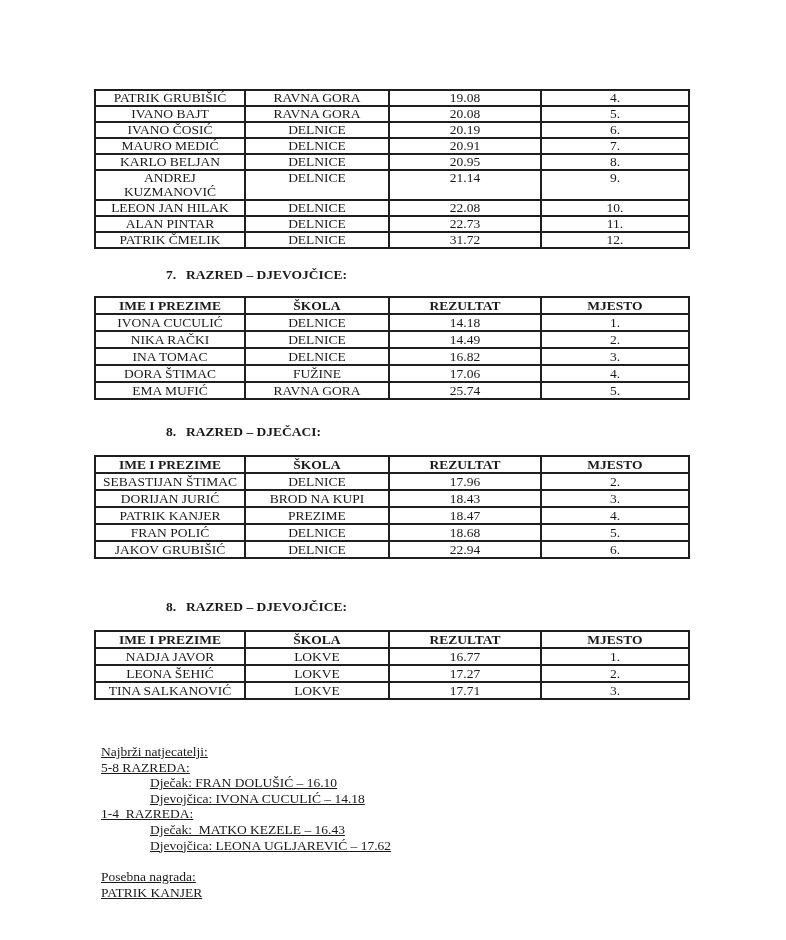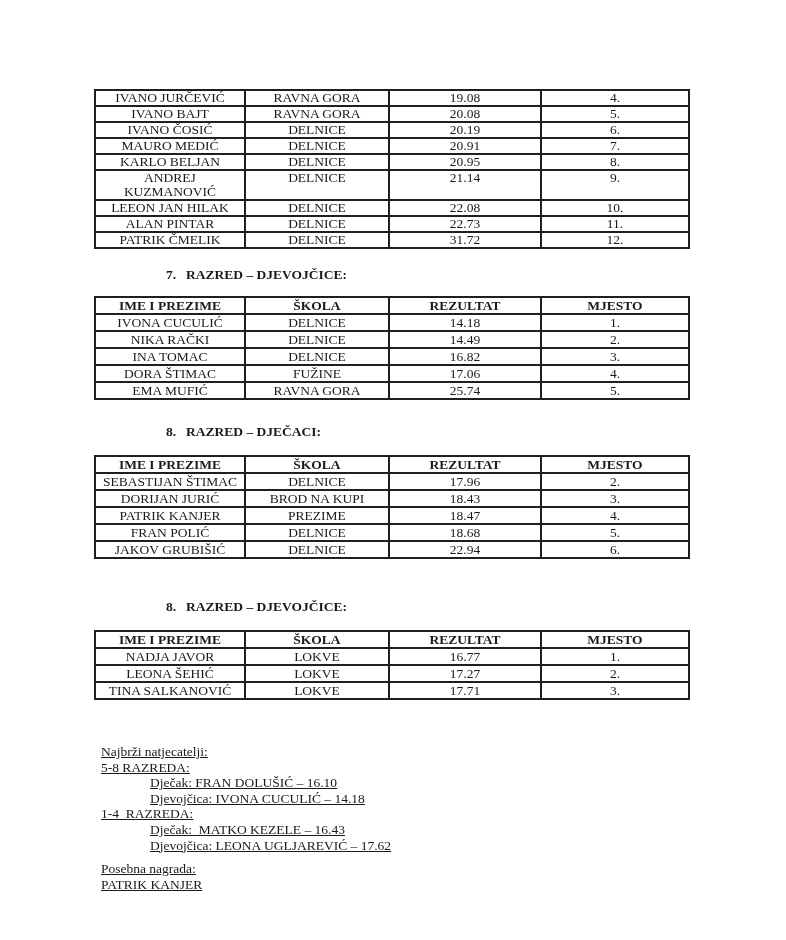--- a/index.html
+++ b/index.html
@@ -24,21 +24,21 @@
   }
   .results th { font-weight: bold; }
   #table1 td { line-height: 14px; }
   .two-line { display: inline-block; max-width: 112px; white-space: normal; }
   .small-text { font-size: 11.5px; }
   .heading { font-weight: bold; font-size: 13.5px; white-space: nowrap; margin-left: 48px; }
   .h-num { display: inline-block; width: 20px; }
   .footer { font-size: 13.5px; line-height: 15.6px; }
   .f-line { white-space: pre-wrap; min-height: 15.6px; }
   .indent1 { padding-left: 49px; }
-  .gap-above { margin-top: 8px; }
+  .gap-above { margin-top: 16px; }
   #table1 { left: 94px; top: 89px; }
   #heading1 { left: 118px; top: 267px; }
   #table2 { left: 94px; top: 296px; }
   #heading2 { left: 118px; top: 424px; }
   #table3 { left: 94px; top: 455px; }
   #heading3 { left: 118px; top: 599px; }
   #table4 { left: 94px; top: 630px; }
   #footer { left: 101px; top: 744px; text-decoration: underline; }
 </style>
 </head>
@@ -47,21 +47,21 @@
 <div class="abs" id="table1">
   <table class="results">
     <colgroup>
       <col style="width:150px">
         <col style="width:144px">
         <col style="width:152px">
         <col style="width:148px">
     </colgroup>
     <tbody>
       <tr>
-        <td>IVANO JURČEVIĆ</td>
+        <td>PATRIK GRUBIŠIĆ</td>
         <td>RAVNA GORA</td>
         <td>19.08</td>
         <td>4.</td>
       </tr>
       <tr>
         <td>IVANO BAJT</td>
         <td>RAVNA GORA</td>
         <td>20.08</td>
         <td>5.</td>
       </tr>

